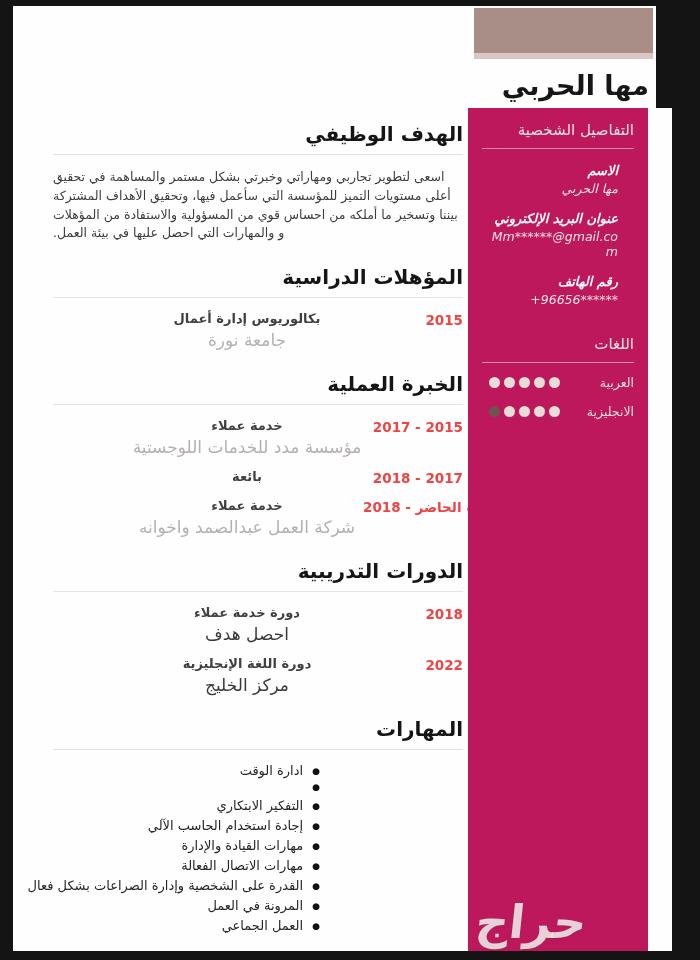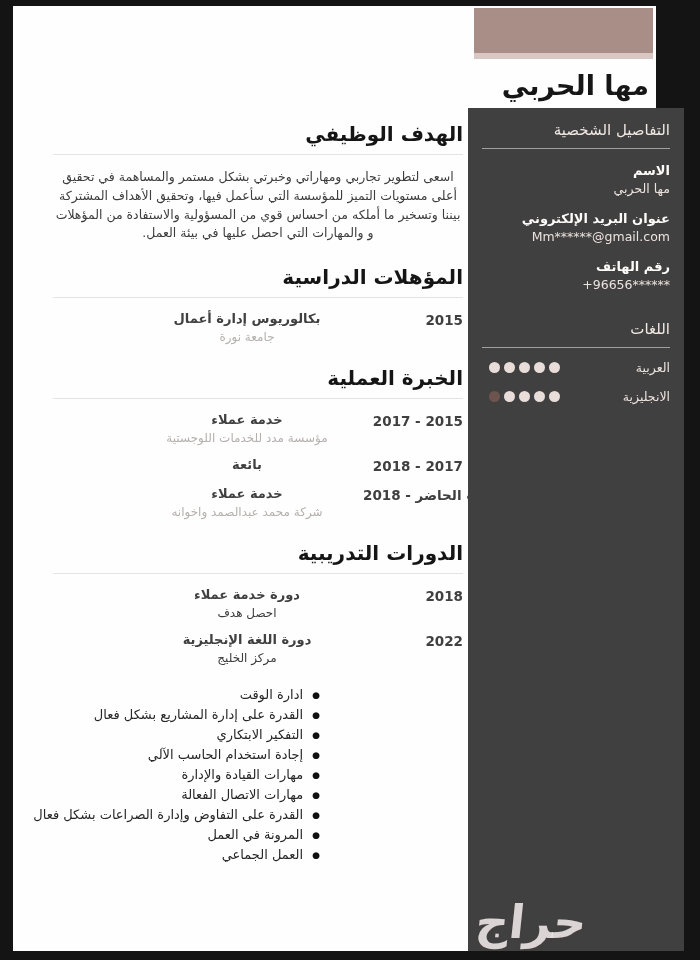--- a/index.html
+++ b/index.html
@@ -36,35 +36,35 @@
     line-height:44px;
     white-space:nowrap;
   }
   .corner-mask {
     position:absolute; left:643px; top:-6px;
     width:16px; height:108px;
     background:#141414;
   }
   .sidebar {
     position:absolute; left:455px; top:102px;
-    width:216px; bottom:0;
-    background:#404040;
+    width:180px; bottom:0;
+    background:#be185d;
     direction:rtl;
     overflow:hidden;
   }
   .side-header {
     font-size:15px; color:#f1e7e3;
     text-align:right;
     padding:13px 14px 9px 14px;
   }
   .side-rule {
     border-top:1px solid rgba(255,255,255,.5);
     margin:0 14px;
   }
-  .side-fields { padding:14px 14px 0 14px; }
+  .side-fields { padding:14px 30px 0 14px;font-style:italic; }
   .side-field { margin-bottom:15px; }
   .side-label {
     font-size:13px; font-weight:bold; color:#fefcfb;
     text-align:right; margin-bottom:3px;
   }
   .side-value {
     font-size:12.5px; color:#ece2de; text-align:right;
     word-break:break-all;
   }
   .side-value.ltr { direction:ltr; text-align:right; }
@@ -98,36 +98,36 @@
   .section:first-child { margin-top:0; }
   .section-title {
     font-size:20px; font-weight:bold; color:#151515;
     text-align:right;
     padding-bottom:8px;
     border-bottom:1px solid #e4e4e4;
     margin-bottom:13px;
   }
   .objective-text {
     font-size:12.5px; color:#3d3d3d;
-    text-align:center; line-height:1.5;
+    text-align:left; line-height:1.5;
   }
   .entry-row {
     display:flex; direction:rtl;
     margin-bottom:12px;
   }
   .entry-date {
     width:100px; flex:none;
     direction:ltr; text-align:right;
-    font-size:13.5px; font-weight:bold; color:#404040;
+    font-size:13.5px; font-weight:bold; color:#ef4444;
     padding-top:1px;
     white-space:nowrap;
   }
   .entry-body { flex:1; text-align:center; padding-left:78px; }
   .entry-title { font-size:13px; font-weight:bold; color:#404040; }
-  .entry-sub { font-size:12px; margin-top:4px; }
+  .entry-sub { font-size:17px; margin-top:4px; }
   .entry-sub.muted { color:#b5b0ad; }
   .entry-sub.dark  { color:#3b3b3b; }
   .skills-list { padding-right:143px; margin-top:2px; }
   .skill-item {
     display:flex; align-items:baseline;
     direction:rtl;
     font-size:13px; color:#262626;
     margin-bottom:5px;
     white-space:nowrap;
   }
@@ -172,21 +172,21 @@
       <div class="entry-row">
         <div class="entry-date">2018 - 2017</div>
         <div class="entry-body">
           <div class="entry-title">بائعة</div>
         </div>
       </div>
       <div class="entry-row">
         <div class="entry-date">2018 - الوقت الحاضر</div>
         <div class="entry-body">
           <div class="entry-title">خدمة عملاء</div>
-          <div class="entry-sub muted">شركة محمد عبدالصمد واخوانه</div>
+          <div class="entry-sub muted">شركة العمل عبدالصمد واخوانه</div>
         </div>
       </div>
     </div>
 
     <div class="section">
       <div class="section-title">الدورات التدريبية</div>
       <div class="entry-row">
         <div class="entry-date">2018</div>
         <div class="entry-body">
           <div class="entry-title">دورة خدمة عملاء</div>
@@ -196,48 +196,48 @@
       <div class="entry-row">
         <div class="entry-date">2022</div>
         <div class="entry-body">
           <div class="entry-title">دورة اللغة الإنجليزية</div>
           <div class="entry-sub dark">مركز الخليج</div>
         </div>
       </div>
     </div>
 
     <div class="section">
+      <div class="section-title">المهارات</div>
       <div class="skills-list">
         <div class="skill-item">
             <span class="bullet">●</span>
             <span>ادارة الوقت</span>
           </div>
         <div class="skill-item">
             <span class="bullet">●</span>
-            <span>القدرة على إدارة المشاريع بشكل فعال</span>
           </div>
         <div class="skill-item">
             <span class="bullet">●</span>
             <span>التفكير الابتكاري</span>
           </div>
         <div class="skill-item">
             <span class="bullet">●</span>
             <span>إجادة استخدام الحاسب الآلي</span>
           </div>
         <div class="skill-item">
             <span class="bullet">●</span>
             <span>مهارات القيادة والإدارة</span>
           </div>
         <div class="skill-item">
             <span class="bullet">●</span>
             <span>مهارات الاتصال الفعالة</span>
           </div>
         <div class="skill-item">
             <span class="bullet">●</span>
-            <span>القدرة على التفاوض وإدارة الصراعات بشكل فعال</span>
+            <span>القدرة على الشخصية وإدارة الصراعات بشكل فعال</span>
           </div>
         <div class="skill-item">
             <span class="bullet">●</span>
             <span>المرونة في العمل</span>
           </div>
         <div class="skill-item">
             <span class="bullet">●</span>
             <span>العمل الجماعي</span>
           </div>
       </div>

